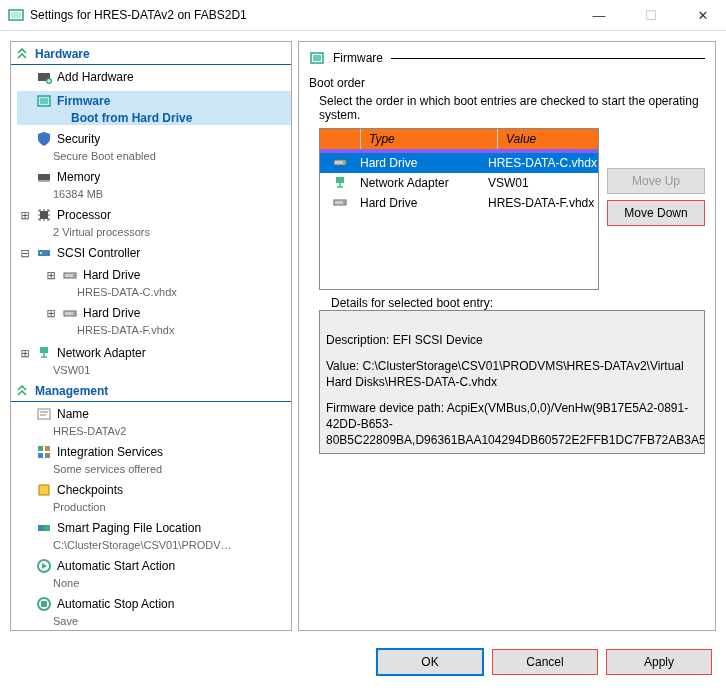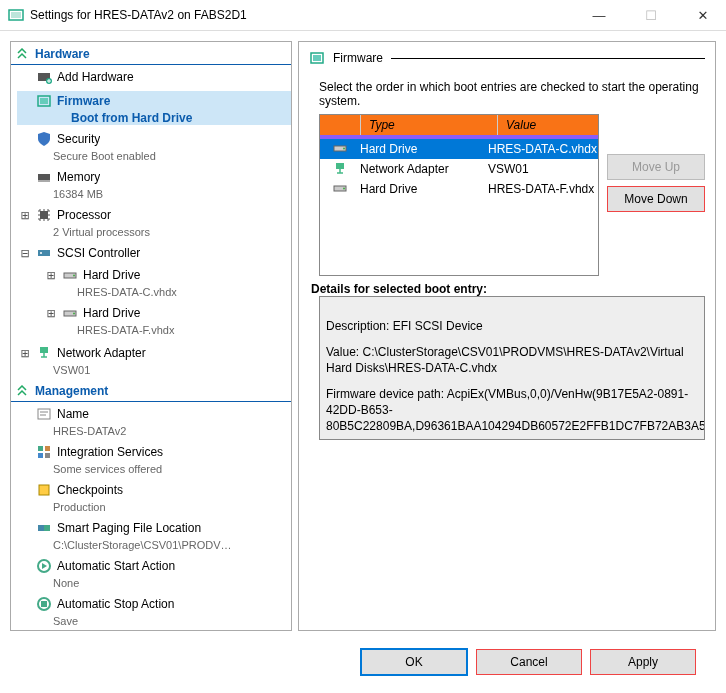--- a/index.html
+++ b/index.html
@@ -183,40 +183,40 @@
     background:#e1e1e1;
     min-width:80px;
     display:inline-flex;
     align-items:center;
     justify-content:center;
     cursor:pointer;
     font-size:12px;
   }
   .btn.disabled { color:#999; border-color:#bbb; cursor:default;}
 
-  .details-label { margin-left:2px; margin-top:6px;font-weight:bold;}
+  .details-label { margin-left:22px; margin-top:6px;}
   .details-box {
     margin-left:10px;
     border:1px solid #888;
     background:#eee;
     height:100px;
     padding:21px 6px;
     overflow-y:scroll;
     font-size:12px;
     line-height:16px;
   }
   .details-box p { margin:0 0 10px 0; }
 
   .footer {
     height: 42px;
     display:flex;
     align-items:center;
     justify-content:flex-end;
     gap:8px;
-    padding: 0 30px;
+    padding: 0 14px;
     border-top:0;
   }
   .footer .btn { min-width:88px; }
   .footer .btn.primary { border:2px solid #0078d7; background:#e1e1e1;}
 
   
   svg { display:block; }
 </style>
 </head>
 <body>
@@ -474,20 +474,21 @@
           <svg width="16" height="16">
             <rect x="2" y="3" width="12" height="10" fill="none" stroke="#2a8" stroke-width="1.5"></rect>
             <rect x="4" y="5" width="8" height="6" fill="#6cb"></rect>
           </svg>
         </span>
       <span class="label">Firmware</span>
       <div class="hline"></div>
     </div>
 
     <div class="boot-order">
+      <div class="heading">Boot order</div>
       <div class="desc">Select the order in which boot entries are checked to start the operating system.</div>
 
       <div class="boot-table-wrap">
         <div class="boot-table">
           <div class="bt-head">
             <div class="col-icon"></div>
             <div class="col-type">Type</div>
             <div class="col-value">Value</div>
           </div>
           <div id="boot-rows">

